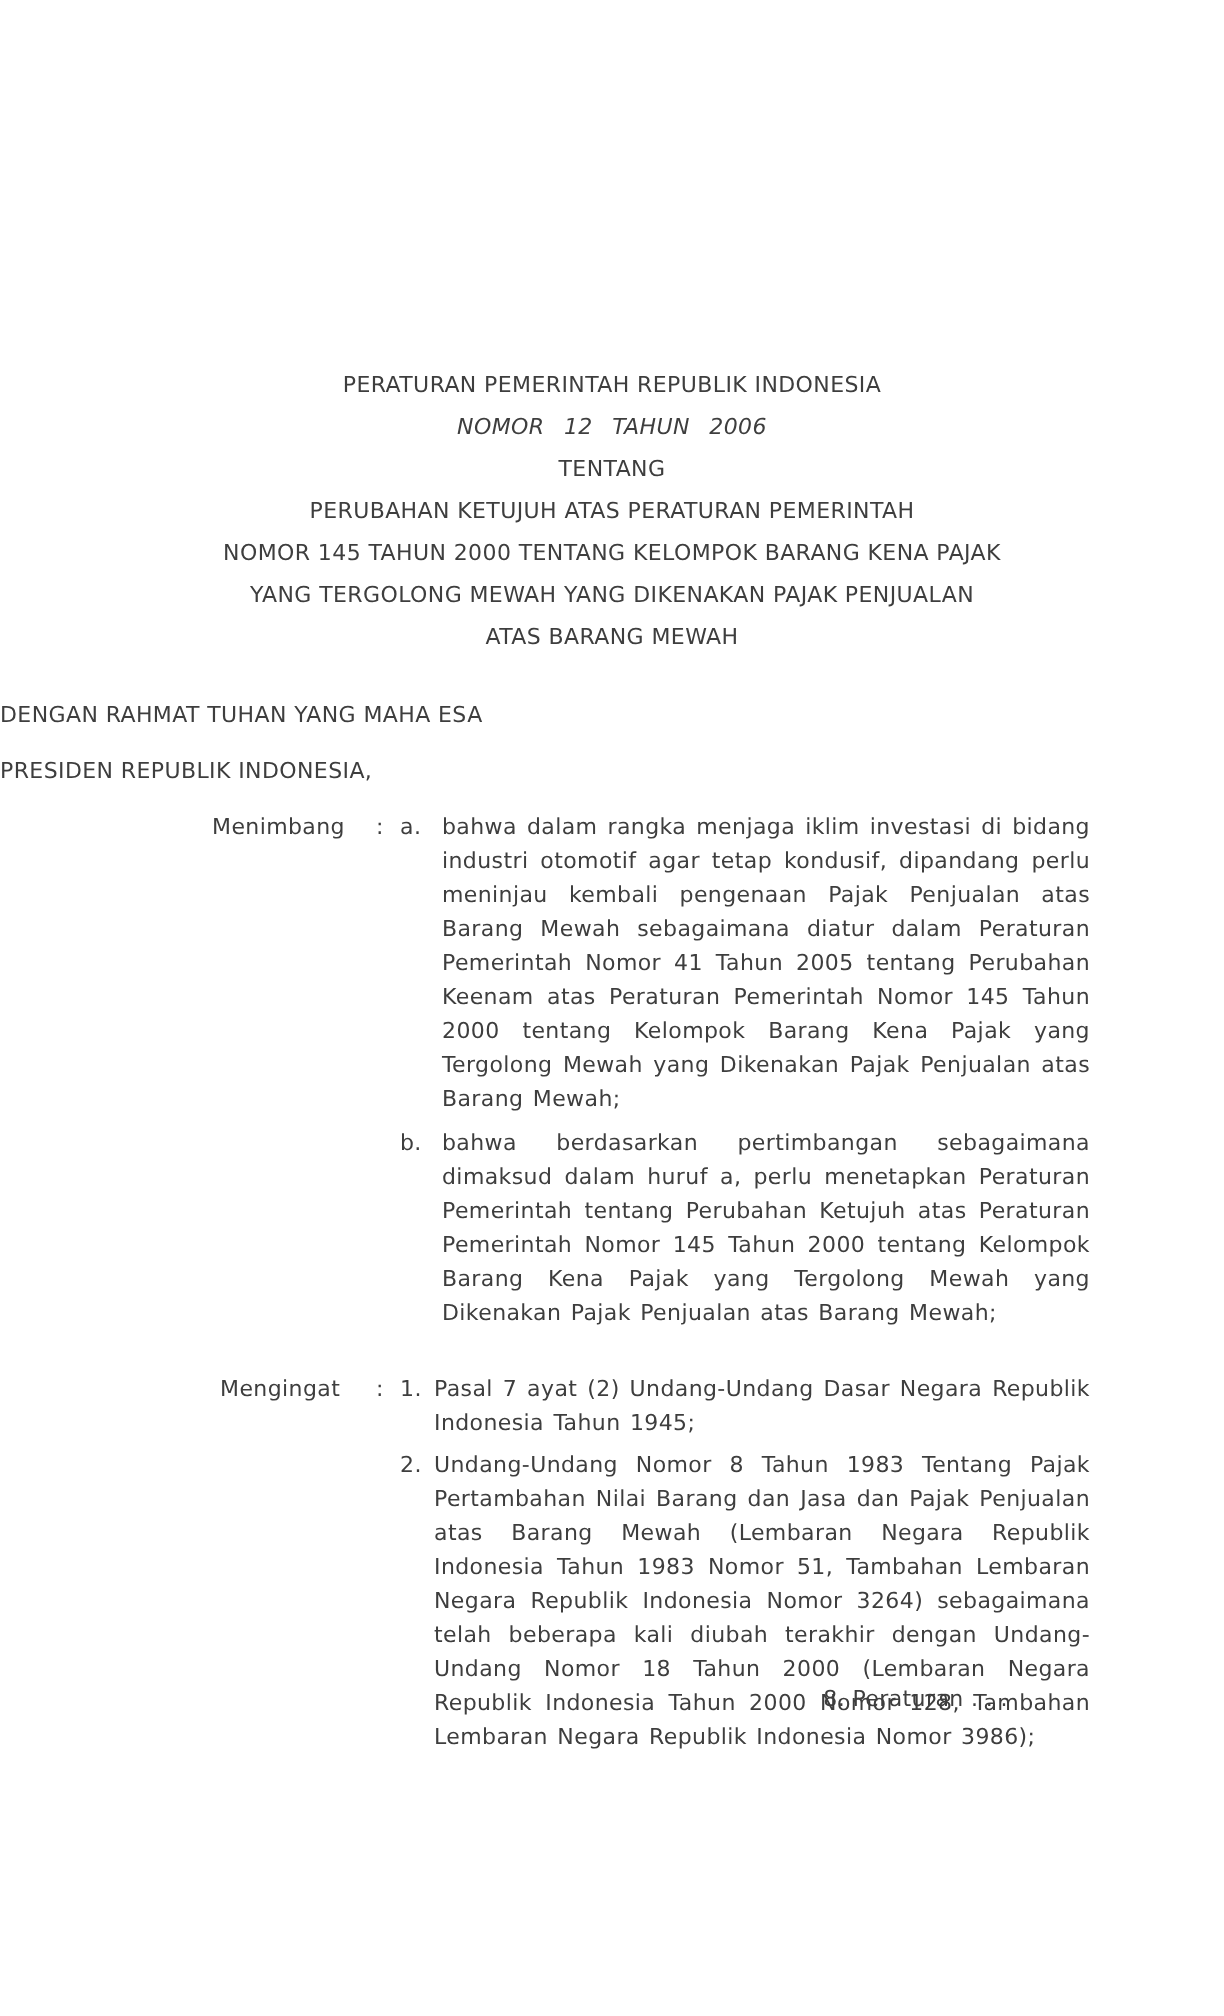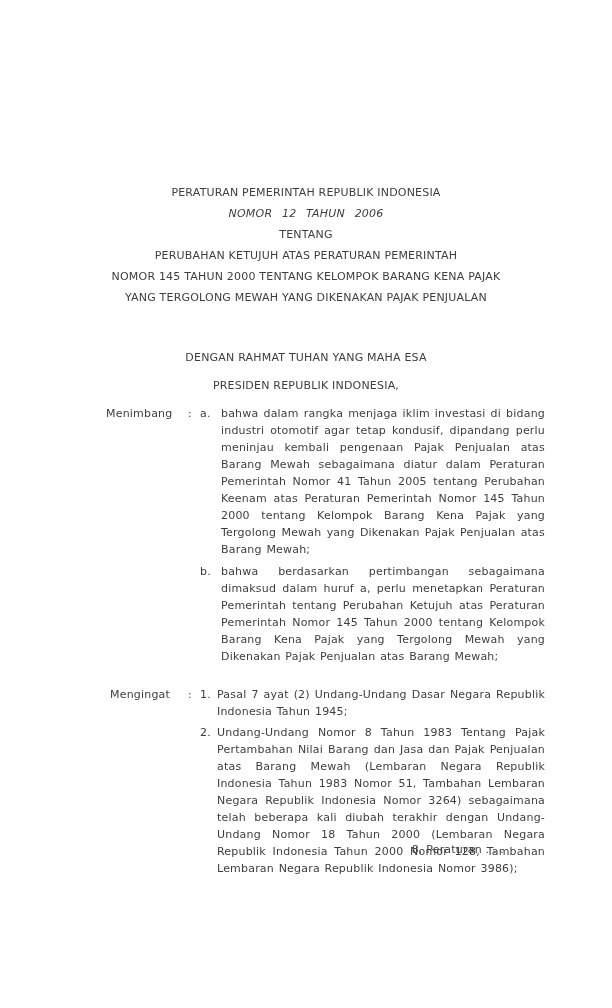--- a/index.html
+++ b/index.html
@@ -25,21 +25,20 @@
     font-size: 11px;
     line-height: 21px;
     letter-spacing: 0.2px;
   }
   .title-line { white-space: pre; }
   .wide-words { word-spacing: 0.55em; font-style: italic; }
   .center-line {
     position: absolute;
     left: 0;
     width: 612px;
-    text-align: center;
     font-size: 11px;
     line-height: 14px;
     letter-spacing: 0.2px;
   }
   .invocation { top: 351px; }
   .issuer { top: 379px; }
   .body-block {
     position: absolute;
     top: 405px;
     left: 66px;
@@ -82,20 +81,21 @@
 
 <div class="page">
 
   <div class="title-block">
     <div class="title-line">PERATURAN PEMERINTAH REPUBLIK INDONESIA</div>
     <div class="title-line wide-words">NOMOR 12 TAHUN 2006</div>
     <div class="title-line">TENTANG</div>
     <div class="title-line">PERUBAHAN KETUJUH ATAS PERATURAN PEMERINTAH</div>
     <div class="title-line">NOMOR 145 TAHUN 2000 TENTANG KELOMPOK BARANG KENA PAJAK</div>
     <div class="title-line">YANG TERGOLONG MEWAH YANG DIKENAKAN PAJAK PENJUALAN</div>
+    <div class="title-line">ATAS BARANG MEWAH</div>
   </div>
 
   <div class="center-line invocation">DENGAN RAHMAT TUHAN YANG MAHA ESA</div>
   <div class="center-line issuer">PRESIDEN REPUBLIK INDONESIA,</div>
 
   <div class="body-block">
 
     <div class="clause-row menimbang">
       <div class="clause-label">Menimbang</div>
       <div class="clause-colon">:</div>

